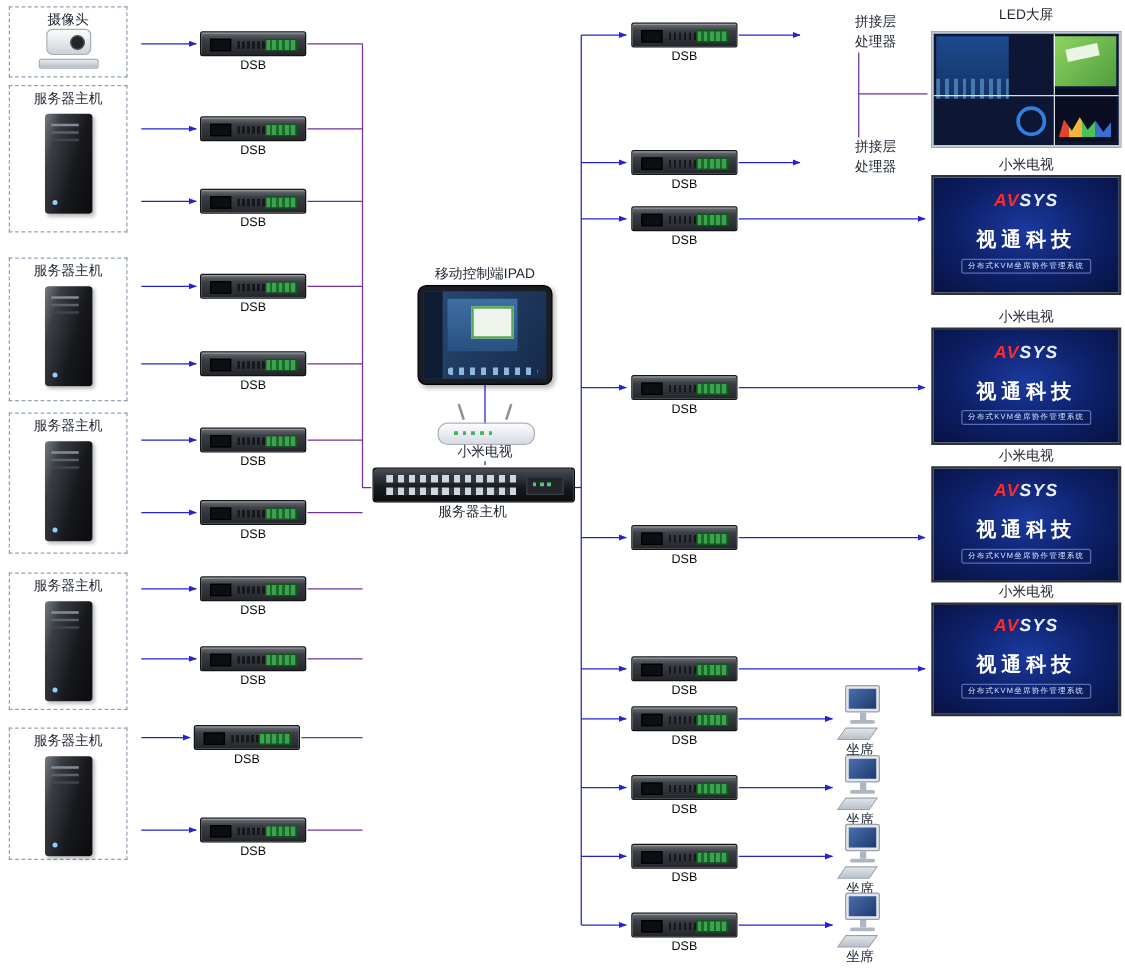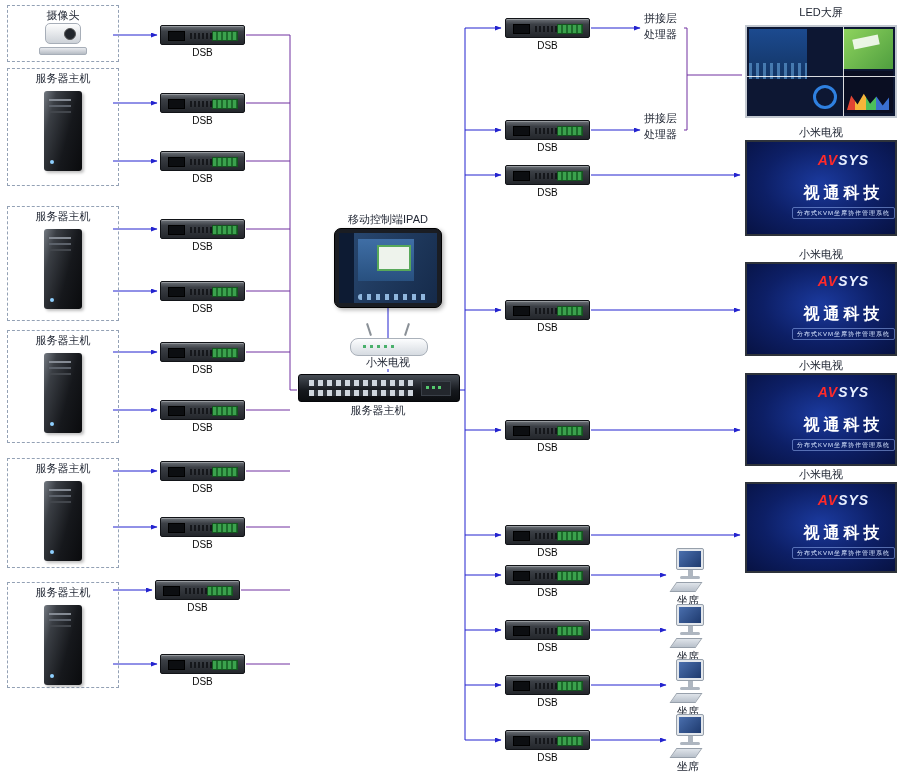--- a/index.html
+++ b/index.html
@@ -1,21 +1,21 @@
 <!DOCTYPE html>
 <html><head>
 <meta charset="utf-8">
 <style>
   html,body{margin:0;padding:0;background:#fff;}
   .canvas{position:relative;width:900px;height:774px;background:#ffffff;overflow:hidden;
           font-family:"Liberation Sans","DejaVu Sans",sans-serif;color:#1d2330;}
   .wires{position:absolute;left:0;top:0;pointer-events:none;}
 
   
-  .group{position:absolute;width:112px;border:1px dashed #93a1b5;box-sizing:border-box;}
+  .group{position:absolute;width:95px;border:1px dashed #93a1b5;box-sizing:border-box;}
   .group-label{position:absolute;top:2px;left:0;right:0;text-align:center;font-size:11px;color:#1d2330;}
 
   
   .tower{position:relative;width:38px;height:80px;margin:22px auto 0;border-radius:3px;
          background:linear-gradient(105deg,#747a82 0%,#3a3e44 22%,#16181c 60%,#0a0b0d 100%);
          box-shadow:2px 2px 3px rgba(0,0,0,.25);}
   .tower::before{content:"";position:absolute;left:5px;top:8px;width:22px;height:2px;background:#858b94;
          box-shadow:0 6px 0 #5c626b,0 12px 0 #42464c;}
   .tower::after{content:"";position:absolute;left:6px;bottom:7px;width:4px;height:4px;border-radius:50%;background:#8fd0ff;}
 
@@ -69,42 +69,42 @@
   .switch{position:absolute;width:160px;height:26px;border-radius:3px;border:1px solid #05060a;
         background:linear-gradient(#474d55,#15181d 60%,#0b0d10);}
   .sp-row{position:absolute;left:10px;width:104px;height:6px;
         background:repeating-linear-gradient(90deg,#cfd6de 0 5px,#30353c 5px 9px);}
   .r1{top:5px;}.r2{top:15px;}
   .sw-right{position:absolute;right:8px;top:6px;width:28px;height:13px;background:#23272d;border:1px solid #3a4048;}
   .sw-right::after{content:"";position:absolute;left:4px;top:4px;width:18px;height:3px;
         background:repeating-linear-gradient(90deg,#55c86e 0 3px,transparent 3px 6px);}
 
   
-  .proc{position:absolute;width:40px;font-size:11px;line-height:16px;color:#1d2330;background:#fff;}
+  .proc{position:absolute;width:40px;font-size:11px;line-height:16px;color:#1d2330;background:#fff;margin-left:40px;}
 
   
   .led{position:absolute;width:152px;height:93px;background:#0d1733;border:2px solid #c2c8d0;
        box-sizing:border-box;overflow:hidden;}
   .led>div{position:absolute;}
   .led-p1{left:2px;top:2px;width:58px;height:50px;
        background:repeating-linear-gradient(90deg,rgba(130,200,255,.45) 0 3px,transparent 3px 7px) 0 100%/100% 16px no-repeat,
                   linear-gradient(#1c4a8f,#123463);}
   .led-p2{right:2px;top:2px;width:50px;height:40px;background:linear-gradient(135deg,#8fd45e,#4f9e3f);}
   .led-p2::after{content:"";position:absolute;left:10px;top:8px;width:26px;height:10px;background:rgba(255,255,255,.85);transform:rotate(-12deg);}
   .led-p3{right:2px;bottom:3px;width:50px;height:42px;background:#0a0e22;}
   .led-p3::after{content:"";position:absolute;left:4px;right:4px;bottom:3px;height:18px;
        background:linear-gradient(90deg,#e04433 0 20%,#f5b53a 20% 45%,#4cc05a 45% 70%,#3a6fd0 70% 100%);
        clip-path:polygon(0 100%,10% 20%,25% 70%,40% 10%,55% 65%,70% 25%,85% 75%,100% 30%,100% 100%);}
   .led-p4{left:66px;bottom:7px;width:24px;height:24px;border-radius:50%;border:3px solid #2f80e0;box-sizing:border-box;}
   .led-vline{left:96px;top:0;bottom:0;width:1px;background:rgba(255,255,255,.85);}
   .led-hline{left:0;right:0;top:49px;height:1px;background:rgba(255,255,255,.85);}
 
   
   .tv{position:absolute;left:745px;width:152px;border:2px solid #2e333b;box-sizing:border-box;overflow:hidden;
-      display:flex;align-items:center;justify-content:flex-end;
+      display:flex;align-items:center;justify-content:center;
       background:radial-gradient(ellipse at 50% 45%,#1b3a9e 0%,#0d1f66 55%,#071243 100%);}
   .tv-inner{text-align:center;transform:translateY(-2px);}
   .tv-brand{font-size:14px;font-weight:bold;font-style:italic;letter-spacing:1px;line-height:15px;}
   .tv-av{color:#ff2a2a;}
   .tv-sys{color:#e8efff;}
   .tv-name{font-size:16px;font-weight:bold;color:#ffffff;letter-spacing:4px;margin-top:16px;line-height:18px;}
   .tv-tag{margin:5px auto 0;font-size:6px;color:#d6e4ff;letter-spacing:1px;width:max-content;
       border:1px solid rgba(160,190,255,.5);padding:1px 4px;border-radius:2px;line-height:8px;}
 
   

